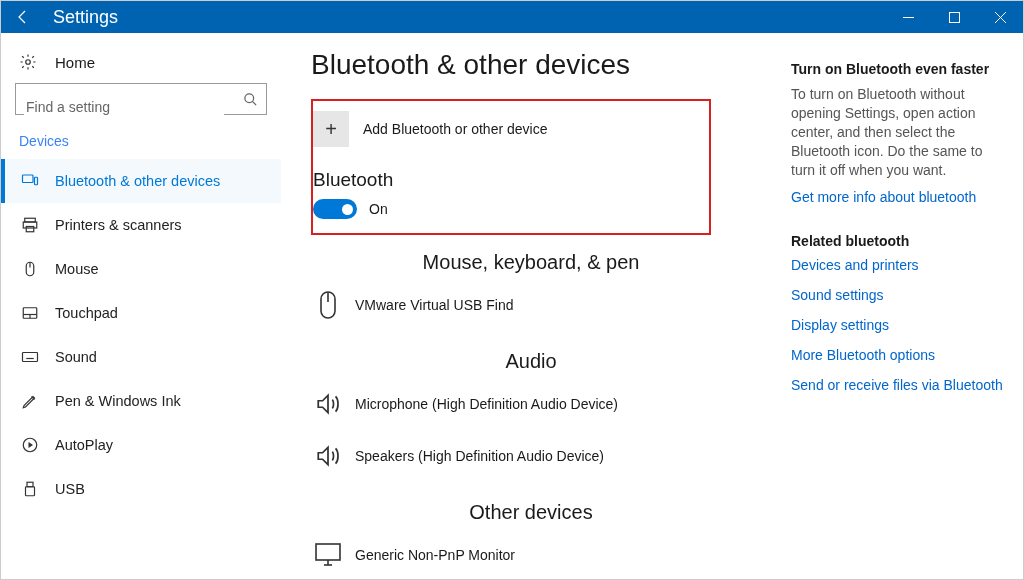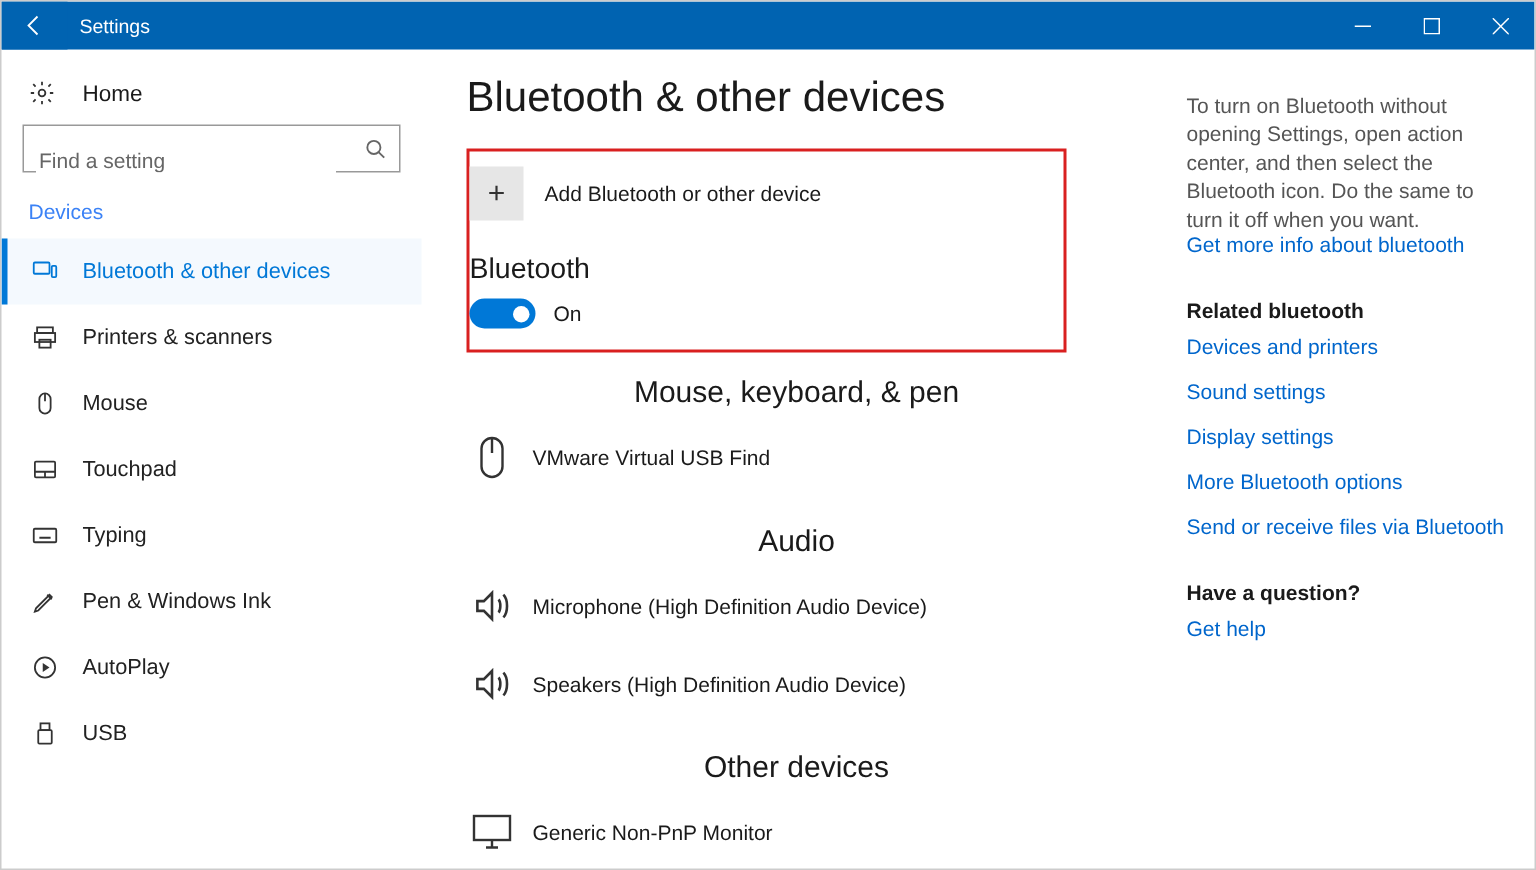--- a/index.html
+++ b/index.html
@@ -26,21 +26,21 @@
     width: 44px;
     display: flex;
     align-items: center;
     justify-content: center;
     background: #0063b1;
   }
   .titlebar .title {
     display: flex;
     align-items: center;
     padding-left: 8px;
-    font-size: 13px;
+    font-size: 18px;
     flex: 1;
   }
   .titlebar .wincontrols {
     display: flex;
   }
   .titlebar .winbtn {
     width: 46px;
     display: flex;
     align-items: center;
     justify-content: center;
@@ -158,21 +158,21 @@
     margin-right: 10px;
   }
   .subsection { margin-bottom: 22px; width: 440px; }
   
   .right {
     width: 240px;
     padding: 28px 20px 0 8px;
     font-size: 14px;
   }
   .right .rtitle { font-weight: 600; margin-bottom: 8px; }
-  .right .rtext { color: #555; line-height: 1.35; }
+  .right .rtext { color: #555; line-height: 1.35; margin-bottom: 10px; }
   .right .rlink { color: #0066cc; margin-bottom: 14px; display:block; }
   .right .rblock { margin-bottom: 28px; }
   svg { display:block; }
 </style>
 </head>
 <body>
 
 <div class="titlebar">
   <div class="back">
     <svg width="16" height="16" viewBox="0 0 16 16" stroke="#fff" stroke-width="1.2" fill="none">
@@ -265,21 +265,21 @@
       <span class="icon">
         <svg width="18" height="18" viewBox="0 0 24 24" fill="none" stroke="#333" stroke-width="1.6">
             <rect x="2" y="6" width="20" height="12" rx="1"></rect>
             <line x1="6" y1="10" x2="6" y2="10"></line>
             <line x1="10" y1="10" x2="10" y2="10"></line>
             <line x1="14" y1="10" x2="14" y2="10"></line>
             <line x1="18" y1="10" x2="18" y2="10"></line>
             <line x1="7" y1="14" x2="17" y2="14"></line>
           </svg>
       </span>
-      <span>Typing</span>
+      <span>Sound</span>
     </div>
     <div class="navitem">
       <span class="icon">
         <svg width="18" height="18" viewBox="0 0 24 24" fill="none" stroke="#333" stroke-width="1.6">
             <path d="M3 21l3-1 12-12-2-2L4 18l-1 3z"></path>
             <path d="M14 6l4 4"></path>
           </svg>
       </span>
       <span>Pen &amp; Windows Ink</span>
     </div>
@@ -367,29 +367,26 @@
               <line x1="14" y1="18" x2="14" y2="23"></line>
             </svg>
         </span>
         <span>Generic Non-PnP Monitor</span>
       </div>
     </div>
   </div>
 
   <div class="right">
     <div class="rblock">
+      <div class="rtitle">Turn on Bluetooth even faster</div>
       <div class="rtext">To turn on Bluetooth without opening Settings, open action center, and then select the Bluetooth icon. Do the same to turn it off when you want.</div>
       <a class="rlink">Get more info about bluetooth</a>
     </div>
     <div class="rblock">
       <div class="rtitle">Related bluetooth</div>
       <a class="rlink">Devices and printers</a>
       <a class="rlink">Sound settings</a>
       <a class="rlink">Display settings</a>
       <a class="rlink">More Bluetooth options</a>
       <a class="rlink">Send or receive files via Bluetooth</a>
     </div>
-    <div class="rblock">
-      <div class="rtitle">Have a question?</div>
-      <a class="rlink">Get help</a>
-    </div>
   </div>
 </div>
 
 </body></html>

